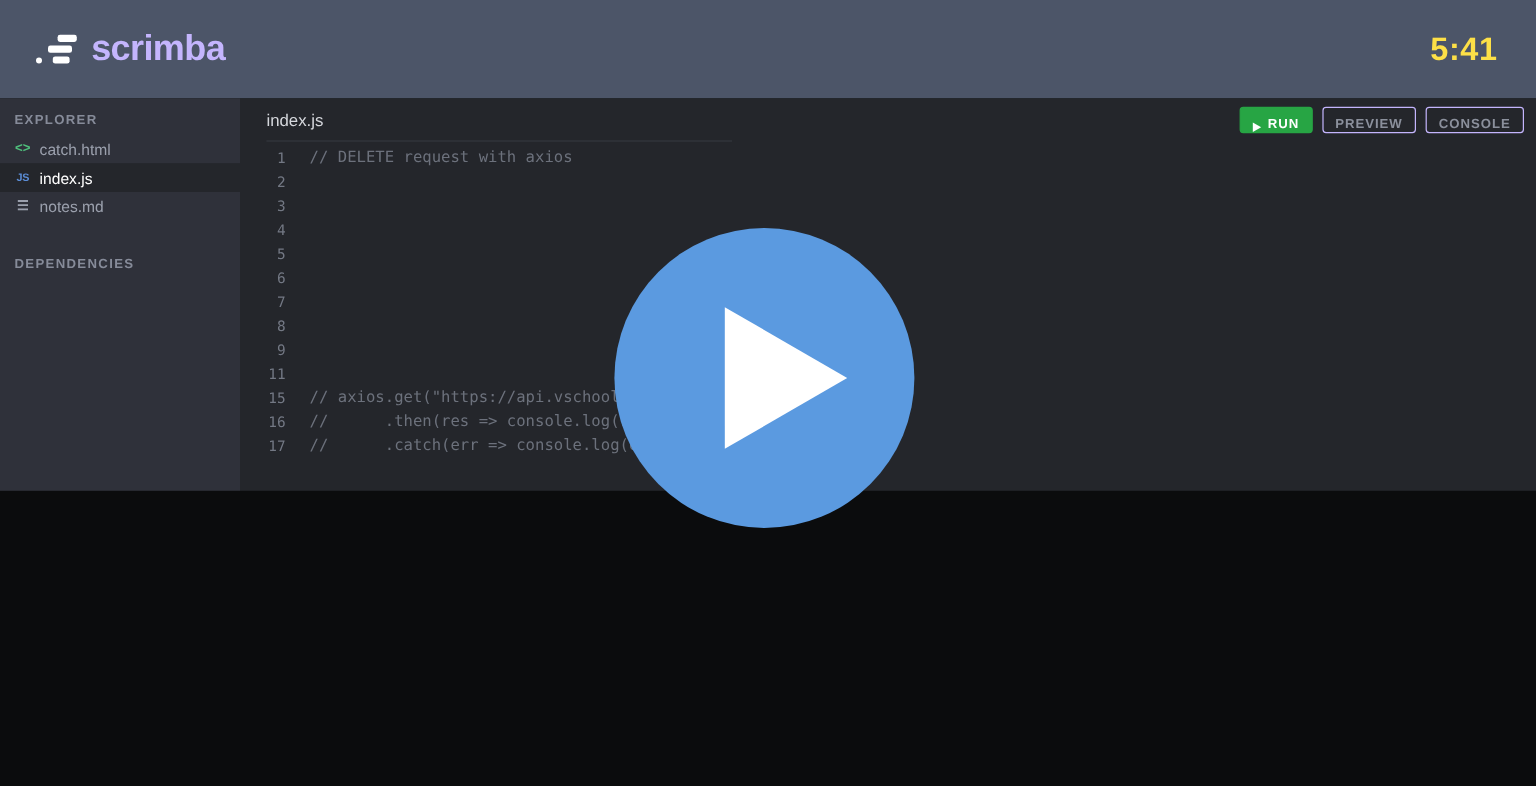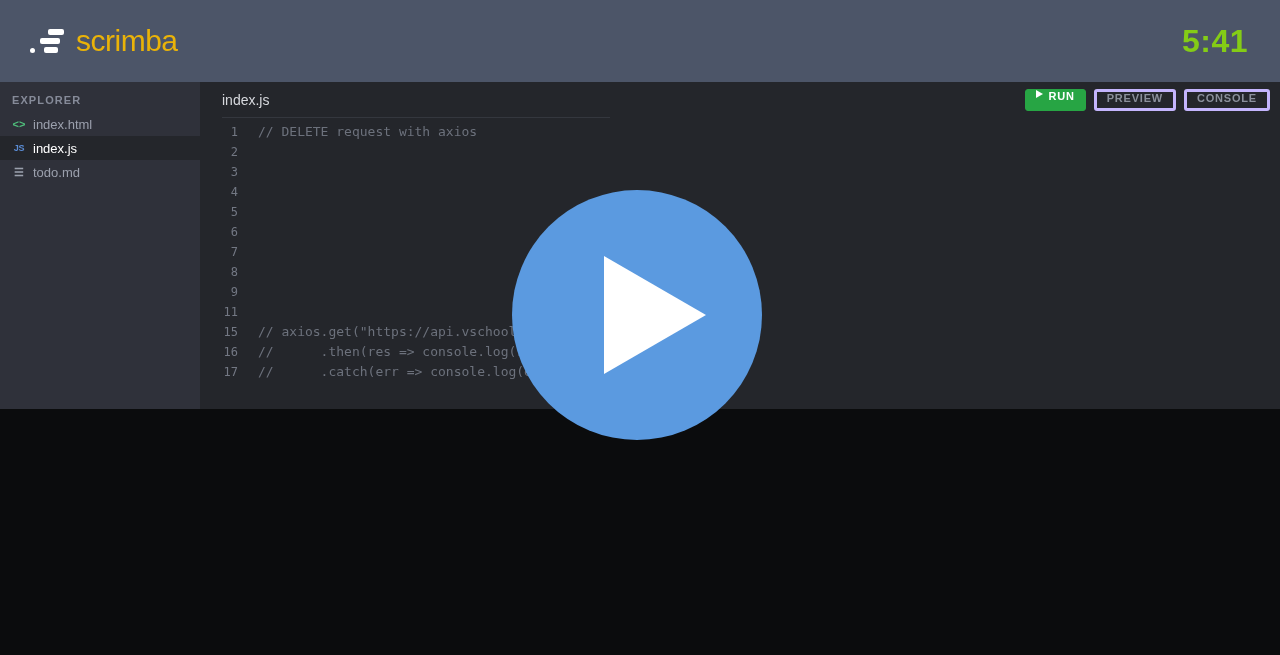--- a/index.html
+++ b/index.html
@@ -44,29 +44,29 @@
     position: absolute;
     display: block;
     background: #ffffff;
     border-radius: 2px;
   }
   .logo-mark .b1 { width: 16px; height: 6px; right: 0;   top: 0px; }
   .logo-mark .b2 { width: 20px; height: 6px; right: 4px; top: 9px; }
   .logo-mark .b3 { width: 14px; height: 6px; right: 6px; top: 18px; }
   .logo-mark .b4 { width: 5px;  height: 5px; left: 0;    top: 19px; border-radius: 50%; }
   .brand-name {
-    color: #eab308;
+    color: #c4b5fd;
     font-size: 30px;
-    font-weight: normal;
+    font-weight: bold;
     letter-spacing: -0.5px;
     text-align: right;
   }
   .timer {
-    color: #84cc16;
-    font-size: 32px;
+    color: #fde047;
+    font-size: 27px;
     font-weight: bold;
     letter-spacing: 0.5px;
   }
 
   
   .sidebar {
     position: absolute;
     left: 0; top: 82px;
     width: 200px; height: 463px;
     background: #2f313a;
@@ -127,21 +127,21 @@
   .tab-underline {
     position: absolute;
     left: 22px; bottom: 0;
     width: 388px; height: 1px;
     background: #34373e;
   }
   .actions { display: flex; align-items: center; gap: 8px; }
   .btn {
     height: 22px;
     display: inline-flex;
-    align-items: flex-start;
+    align-items: flex-end;
     gap: 5px;
     padding: 0 10px;
     border-radius: 3px;
     font-size: 11px;
     font-weight: bold;
     letter-spacing: 0.8px;
     cursor: pointer;
     white-space: nowrap;
   }
   .btn-run {
@@ -151,21 +151,21 @@
   }
   .play-tri {
     width: 0; height: 0;
     border-left: 7px solid #ffffff;
     border-top: 4.5px solid transparent;
     border-bottom: 4.5px solid transparent;
   }
   .btn-ghost {
     background: transparent;
     color: #8b909c;
-    border: 3px solid #c4b5fd;
+    border: 1px solid #c4b5fd;
   }
 
   
   .code-area {
     position: relative;
     padding-top: 4px;
     font-family: "DejaVu Sans Mono", monospace;
     font-size: 13px;
   }
   .code-line {
@@ -230,33 +230,34 @@
       <span class="brand-name">scrimba</span>
     </div>
     <div class="timer">5:41</div>
   </div>
 
   <div class="sidebar">
     <div class="section-title">EXPLORER</div>
 
     <div class="file-row">
       <span class="file-icon ic-html">&lt;&gt;</span>
-      <span>index.html</span>
+      <span>catch.html</span>
     </div>
 
     <div class="file-row active">
       <span class="file-icon ic-js">JS</span>
       <span>index.js</span>
     </div>
 
     <div class="file-row">
       <span class="file-icon ic-md">☰</span>
-      <span>todo.md</span>
-    </div>
-
+      <span>notes.md</span>
+    </div>
+
+    <div class="section-title dep-title">DEPENDENCIES</div>
   </div>
 
   <div class="editor">
 
     <div class="editor-bar">
       <span class="tab-name">index.js</span>
       <span class="tab-underline"></span>
 
       <div class="actions">
         <span class="btn btn-run">

